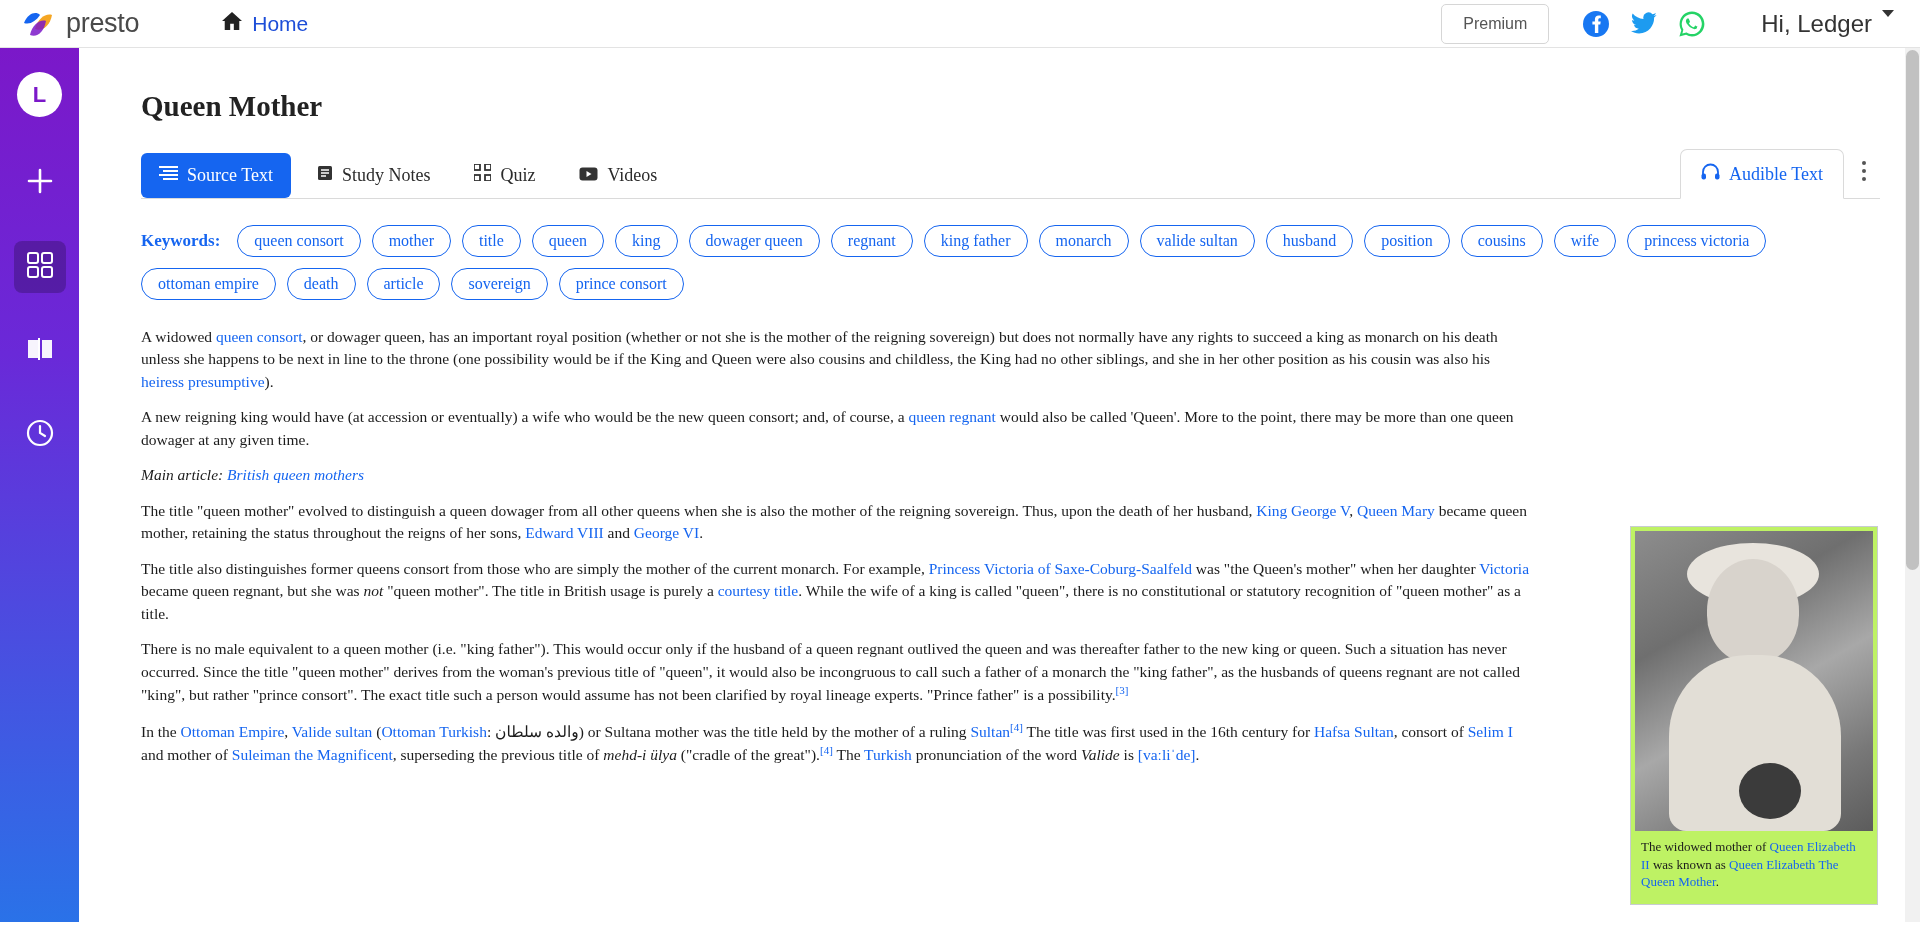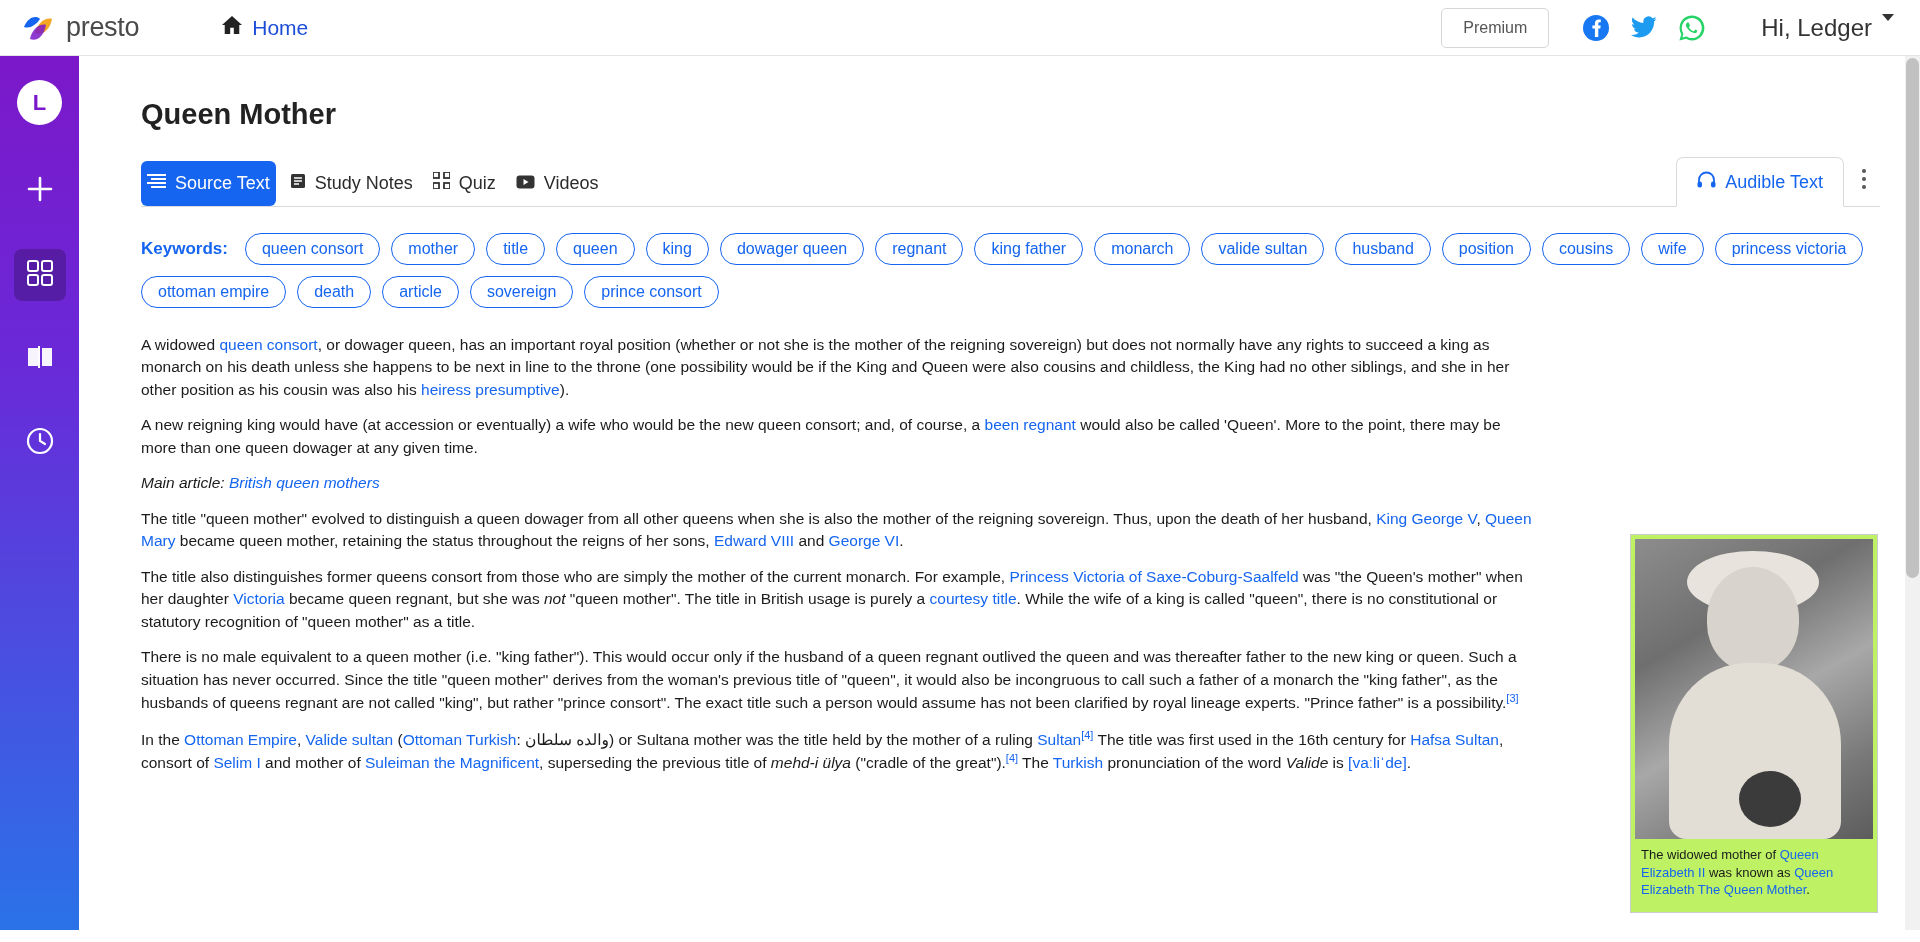--- a/index.html
+++ b/index.html
@@ -5,21 +5,21 @@
   * { box-sizing: border-box; }
   html, body {
     margin: 0; padding: 0;
     width: 1920px; height: 942px;
     background: #ffffff;
     font-family: "Liberation Sans", sans-serif;
     overflow: hidden;
   }
   
   .topbar {
-    height: 56px;
+    height: 48px;
     background: #ffffff;
     border-bottom: 1px solid #e3e3e3;
     display: flex;
     align-items: center;
     padding: 0 26px 0 22px;
     position: relative;
     z-index: 20;
   }
   .brand { display: flex; align-items: center; gap: 10px; }
   .brand-logo { width: 34px; height: 30px; position: relative; }
@@ -63,32 +63,32 @@
   }
   .side-item {
     width: 52px; height: 52px; border-radius: 8px;
     display: flex; align-items: center; justify-content: center;
     margin-bottom: 32px; cursor: pointer;
   }
   .side-item.active { background: rgba(0,0,0,0.22); }
   
   .content {
     flex: 1; background: #ffffff; padding: 30px 40px 0 62px;
-    position: relative; overflow: hidden;
+    position: relative; overflow: hidden; font-family: Liberation Serif, serif;
   }
   .page-title {
     font-size: 29px; font-weight: bold; color: #222; margin: 12px 0 26px 0;
   }
   .tabs-row {
     display: flex; align-items: flex-end; border-bottom: 1px solid #dadada;
     position: relative; padding-bottom: 0;
   }
   .tab {
     display: flex; align-items: center; gap: 9px;
-    font-size: 18px; color: #2b2b2b; padding: 12px 6px;
+    font-size: 18px; color: #2b2b2b; padding: 12px 18px;
     cursor: pointer; border-radius: 6px; margin-right: 8px;
     white-space: nowrap;
   }
   .tab.active { background: #1565f0; color: #ffffff; }
   .tabs-right { margin-left: auto; display: flex; align-items: flex-start; gap: 0; }
   .audible-tab {
     display: flex; align-items: center; gap: 9px;
     font-size: 18px; color: #1565f0; background: #fff;
     border: 1px solid #dadada; border-bottom: 1px solid #fff;
     border-radius: 7px 7px 0 0; padding: 13px 20px; margin-bottom: -1px;
@@ -342,21 +342,21 @@
       <span class="kw">death</span>
       <span class="kw">article</span>
       <span class="kw">sovereign</span>
       <span class="kw">prince consort</span>
     </div>
 
     <div class="article">
 
       <p><span>A widowed </span><a href="#">queen consort</a><span>, or dowager queen, has an important royal position (whether or not she is the mother of the reigning sovereign) but does not normally have any rights to succeed a king as monarch on his death unless she happens to be next in line to the throne (one possibility would be if the King and Queen were also cousins and childless, the King had no other siblings, and she in her other position as his cousin was also his </span><a href="#">heiress presumptive</a><span>).</span></p>
 
-      <p><span>A new reigning king would have (at accession or eventually) a wife who would be the new queen consort; and, of course, a </span><a href="#">been regnant</a><span> would also be called 'Queen'. More to the point, there may be more than one queen dowager at any given time.</span></p>
+      <p><span>A new reigning king would have (at accession or eventually) a wife who would be the new queen consort; and, of course, a </span><a href="#">queen regnant</a><span> would also be called 'Queen'. More to the point, there may be more than one queen dowager at any given time.</span></p>
 
       <p class="main-article"><span class="ma-label">Main article: </span><a href="#">British queen mothers</a></p>
 
       <p><span>The title "queen mother" evolved to distinguish a queen dowager from all other queens when she is also the mother of the reigning sovereign. Thus, upon the death of her husband, </span><a href="#">King George V</a><span>, </span><a href="#">Queen Mary</a><span> became queen mother, retaining the status throughout the reigns of her sons, </span><a href="#">Edward VIII</a><span> and </span><a href="#">George VI</a><span>.</span></p>
 
       <p><span>The title also distinguishes former queens consort from those who are simply the mother of the current monarch. For example, </span><a href="#">Princess Victoria of Saxe-Coburg-Saalfeld</a><span> was "the Queen's mother" when her daughter </span><a href="#">Victoria</a><span> became queen regnant, but she was </span><em>not</em><span> "queen mother". The title in British usage is purely a </span><a href="#">courtesy title</a><span>. While the wife of a king is called "queen", there is no constitutional or statutory recognition of "queen mother" as a title.</span></p>
 
       <p><span>There is no male equivalent to a queen mother (i.e. "king father"). This would occur only if the husband of a queen regnant outlived the queen and was thereafter father to the new king or queen. Such a situation has never occurred. Since the title "queen mother" derives from the woman's previous title of "queen", it would also be incongruous to call such a father of a monarch the "king father", as the husbands of queens regnant are not called "king", but rather "prince consort". The exact title such a person would assume has not been clarified by royal lineage experts. "Prince father" is a possibility.</span><sup><a href="#">[3]</a></sup></p>
 
 

